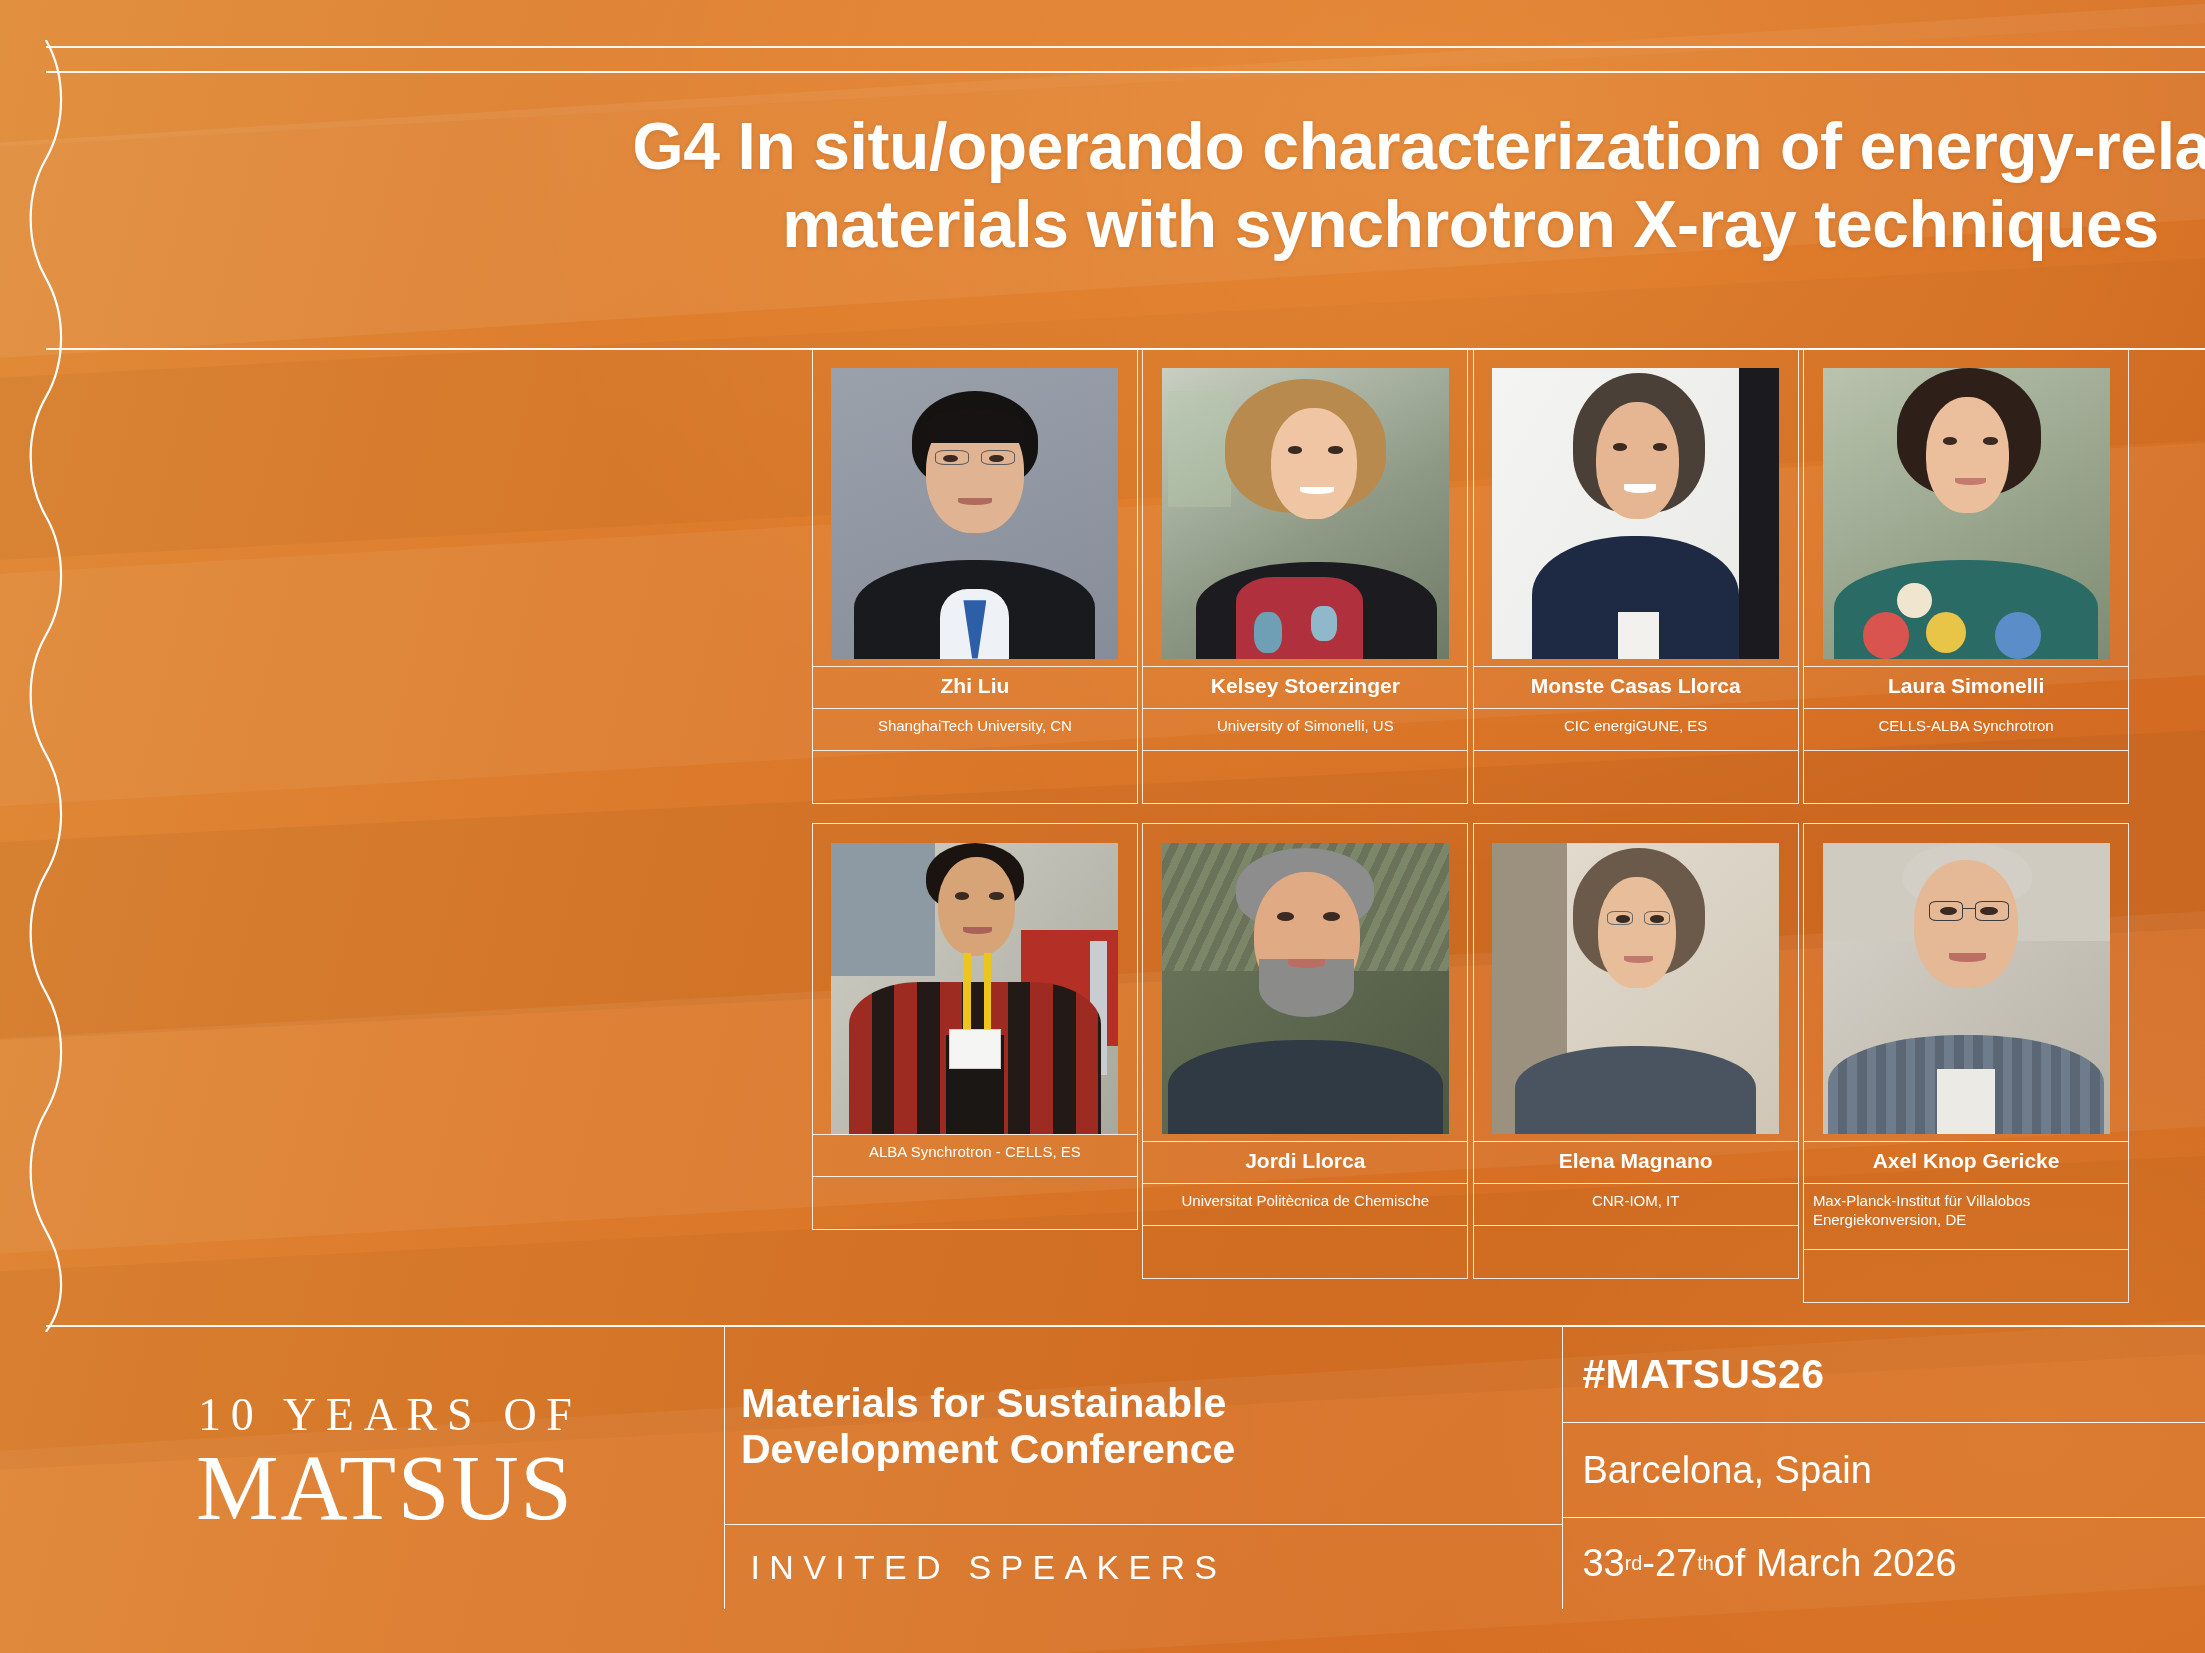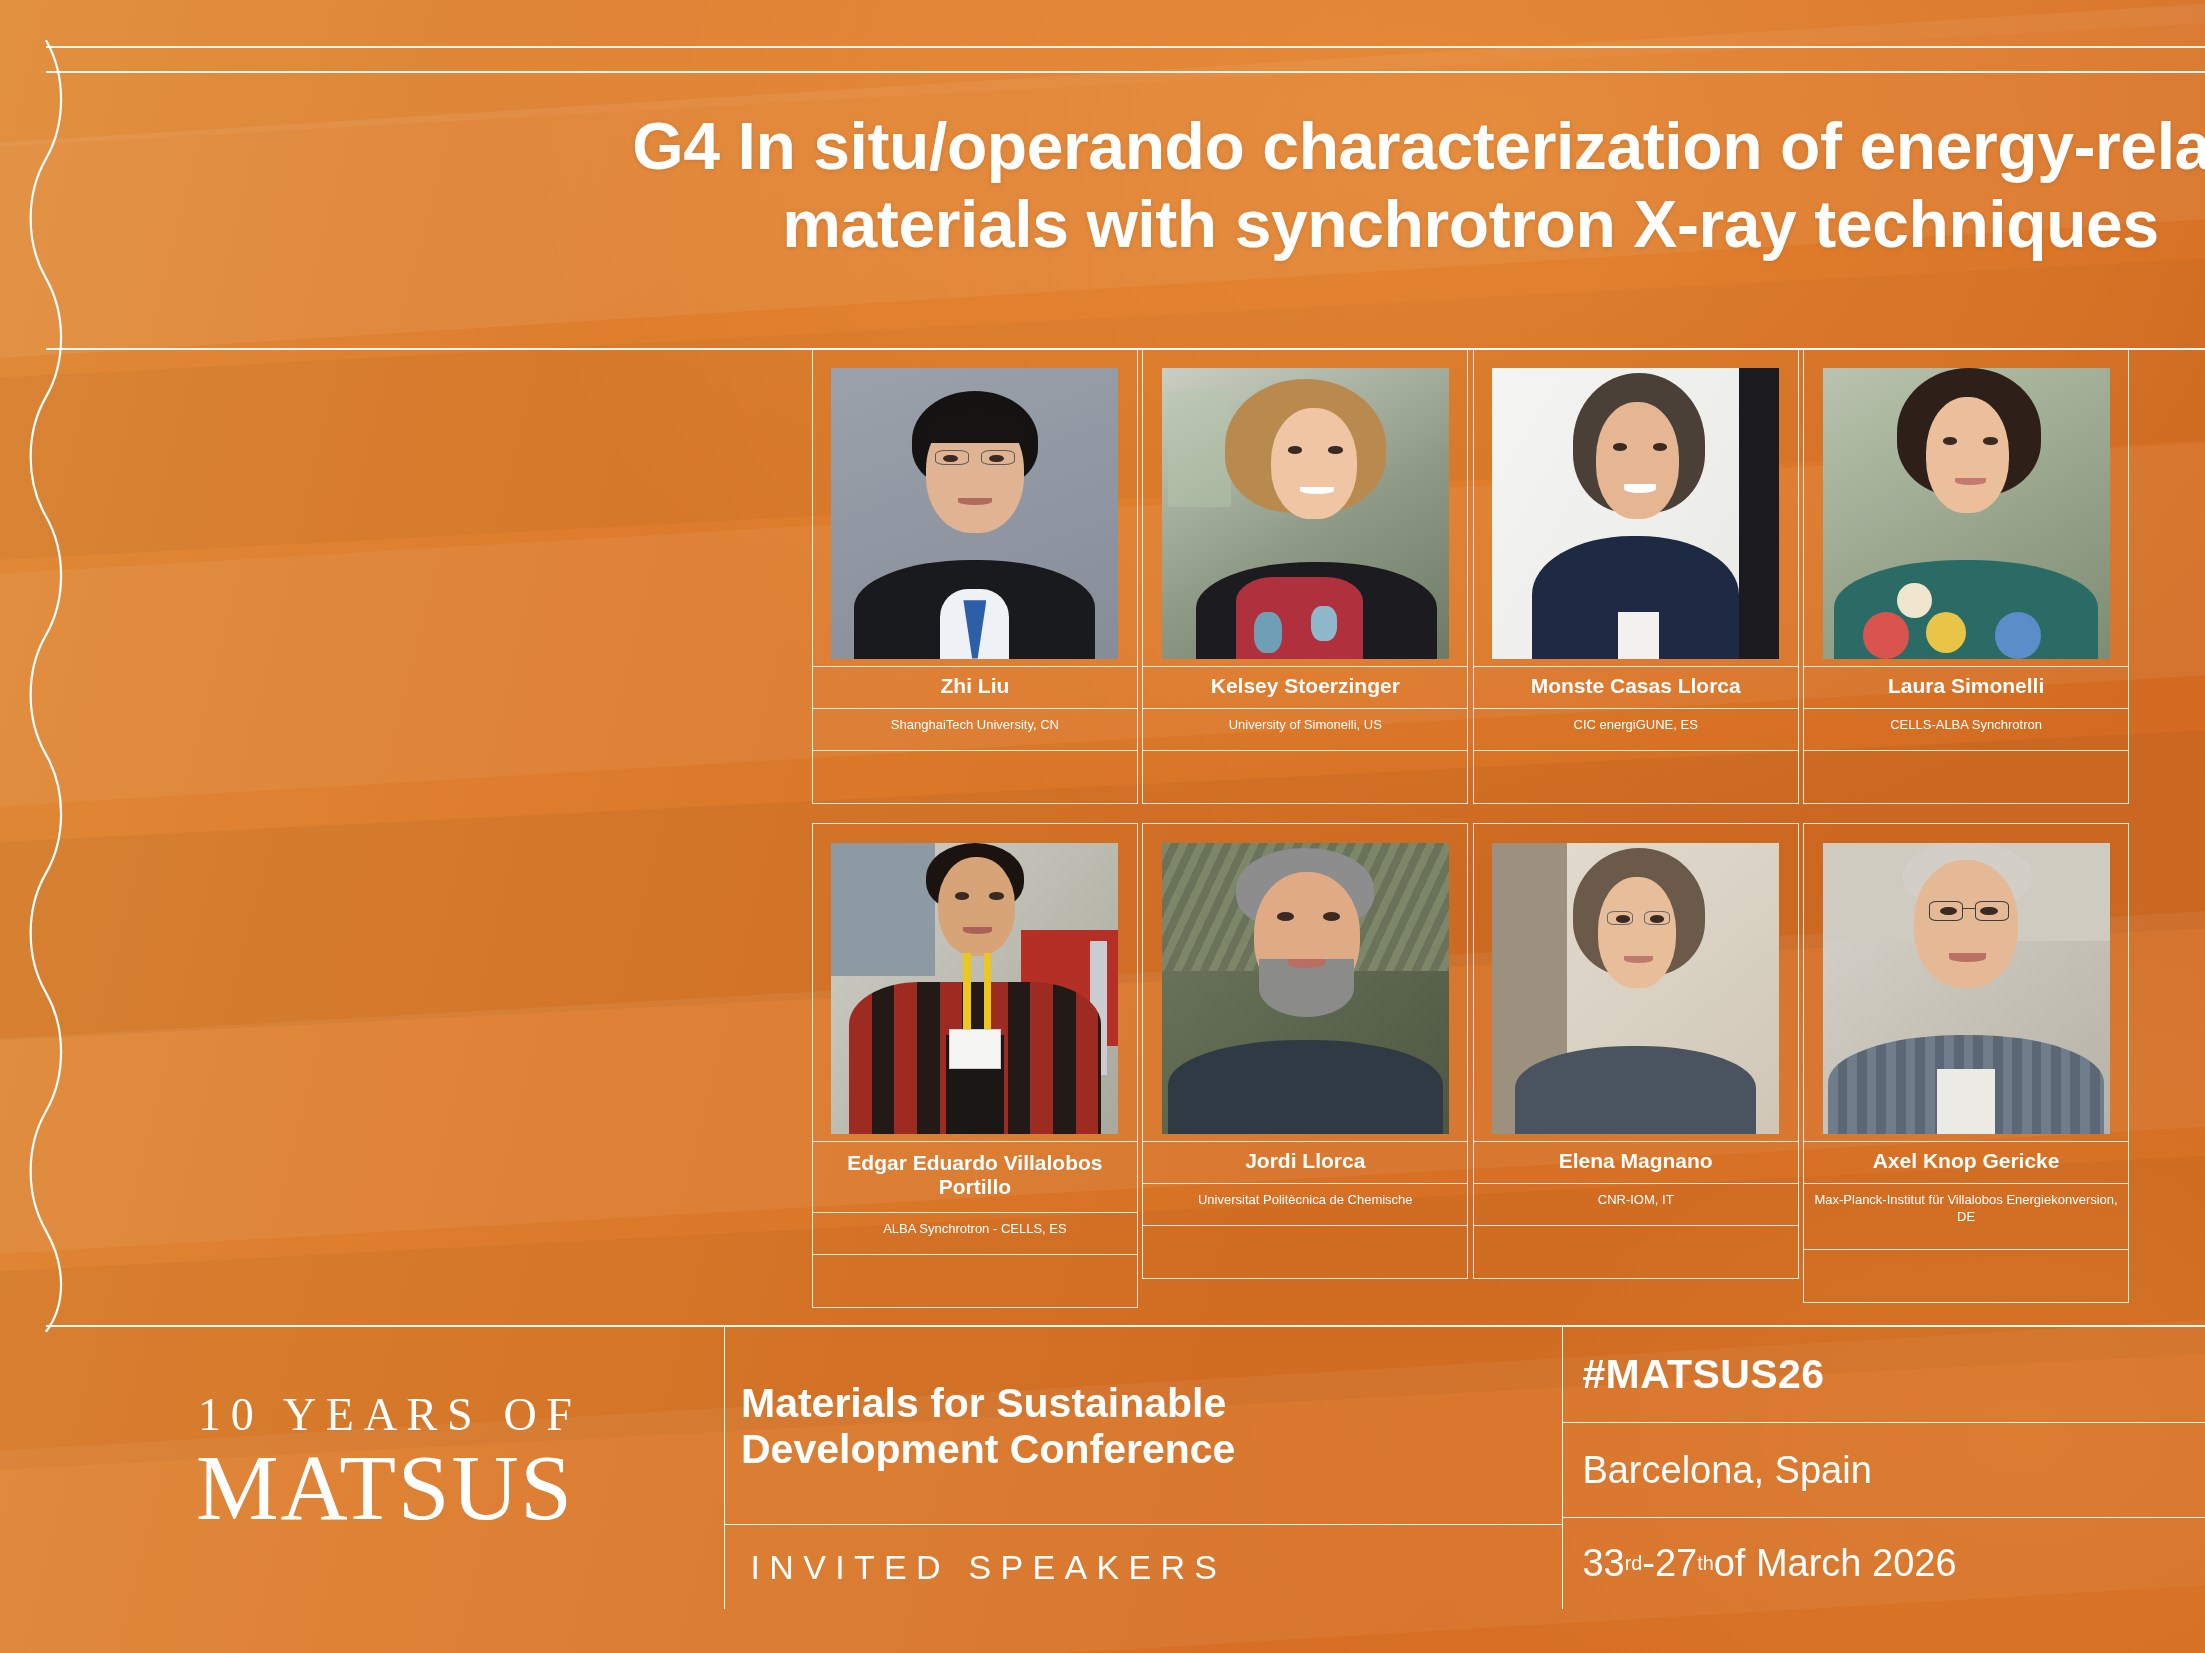--- a/index.html
+++ b/index.html
@@ -90,22 +90,22 @@
     color:#fff; text-align:center;
     font-size:21px; font-weight:700; line-height:1.14;
     min-height:42px;
     display:flex; align-items:center; justify-content:center;
   }
   .name-cell.two-line{ min-height:71px; }
 
   .aff-cell{
     border-top:1.3px solid rgba(255,255,255,0.85);
     padding:8.8px 8.8px 10.6px 8.8px;
-    color:#fff; text-align:center;
-    font-size:13px; font-weight:400; line-height:1.25;
+    color:#fff; 
+    font-size:15px; font-weight:400; line-height:1.25;
     min-height:42px;
     display:flex; align-items:flex-start; justify-content:center;
   }
   .aff-cell.two-line{ min-height:66px; }
 
   .tail-cell{
     border-top:1.3px solid rgba(255,255,255,0.85);
     height:53px;
   }
 
@@ -330,21 +330,20 @@
             <div class="hair" style="left:33%;top:0%;width:34%;height:24%;background:#1b1310;"></div>
             <div class="face" style="left:37%;top:5%;width:27%;height:34%;background:#d7a478;"></div>
             <div class="eye" style="left:43%;top:17%;"></div>
             <div class="eye" style="left:55%;top:17%;"></div>
             <div class="mouth" style="left:46%;top:29%;width:10%;background:#a9615a;"></div>
             <div style="position:absolute;left:46%;top:38%;width:2.5%;height:28%;background:#ecc61f;"></div>
             <div style="position:absolute;left:53%;top:38%;width:2.5%;height:28%;background:#ecc61f;"></div>
             <div style="position:absolute;left:41%;top:64%;width:18%;height:14%;background:#f5f5f3;border:0.9px solid #cfcfcf;"></div>
           </div>
         </div>
-        <div class="name-cell two-line">Edgar Eduardo Villalobos Portillo</div>
         <div class="aff-cell">ALBA Synchrotron - CELLS, ES</div>
         <div class="tail-cell"></div>
       </div>
 
       <div class="card">
         <div class="photo-wrap">
           <div class="ph">
             <div class="bgp" style="background:linear-gradient(140deg,#6f7a5e,#4e5742);"></div>
             <div style="position:absolute;left:0;top:0;width:100%;height:44%;
                         background:repeating-linear-gradient(115deg,#7c8669 0 8px,#6a7359 8px 16px);"></div>

